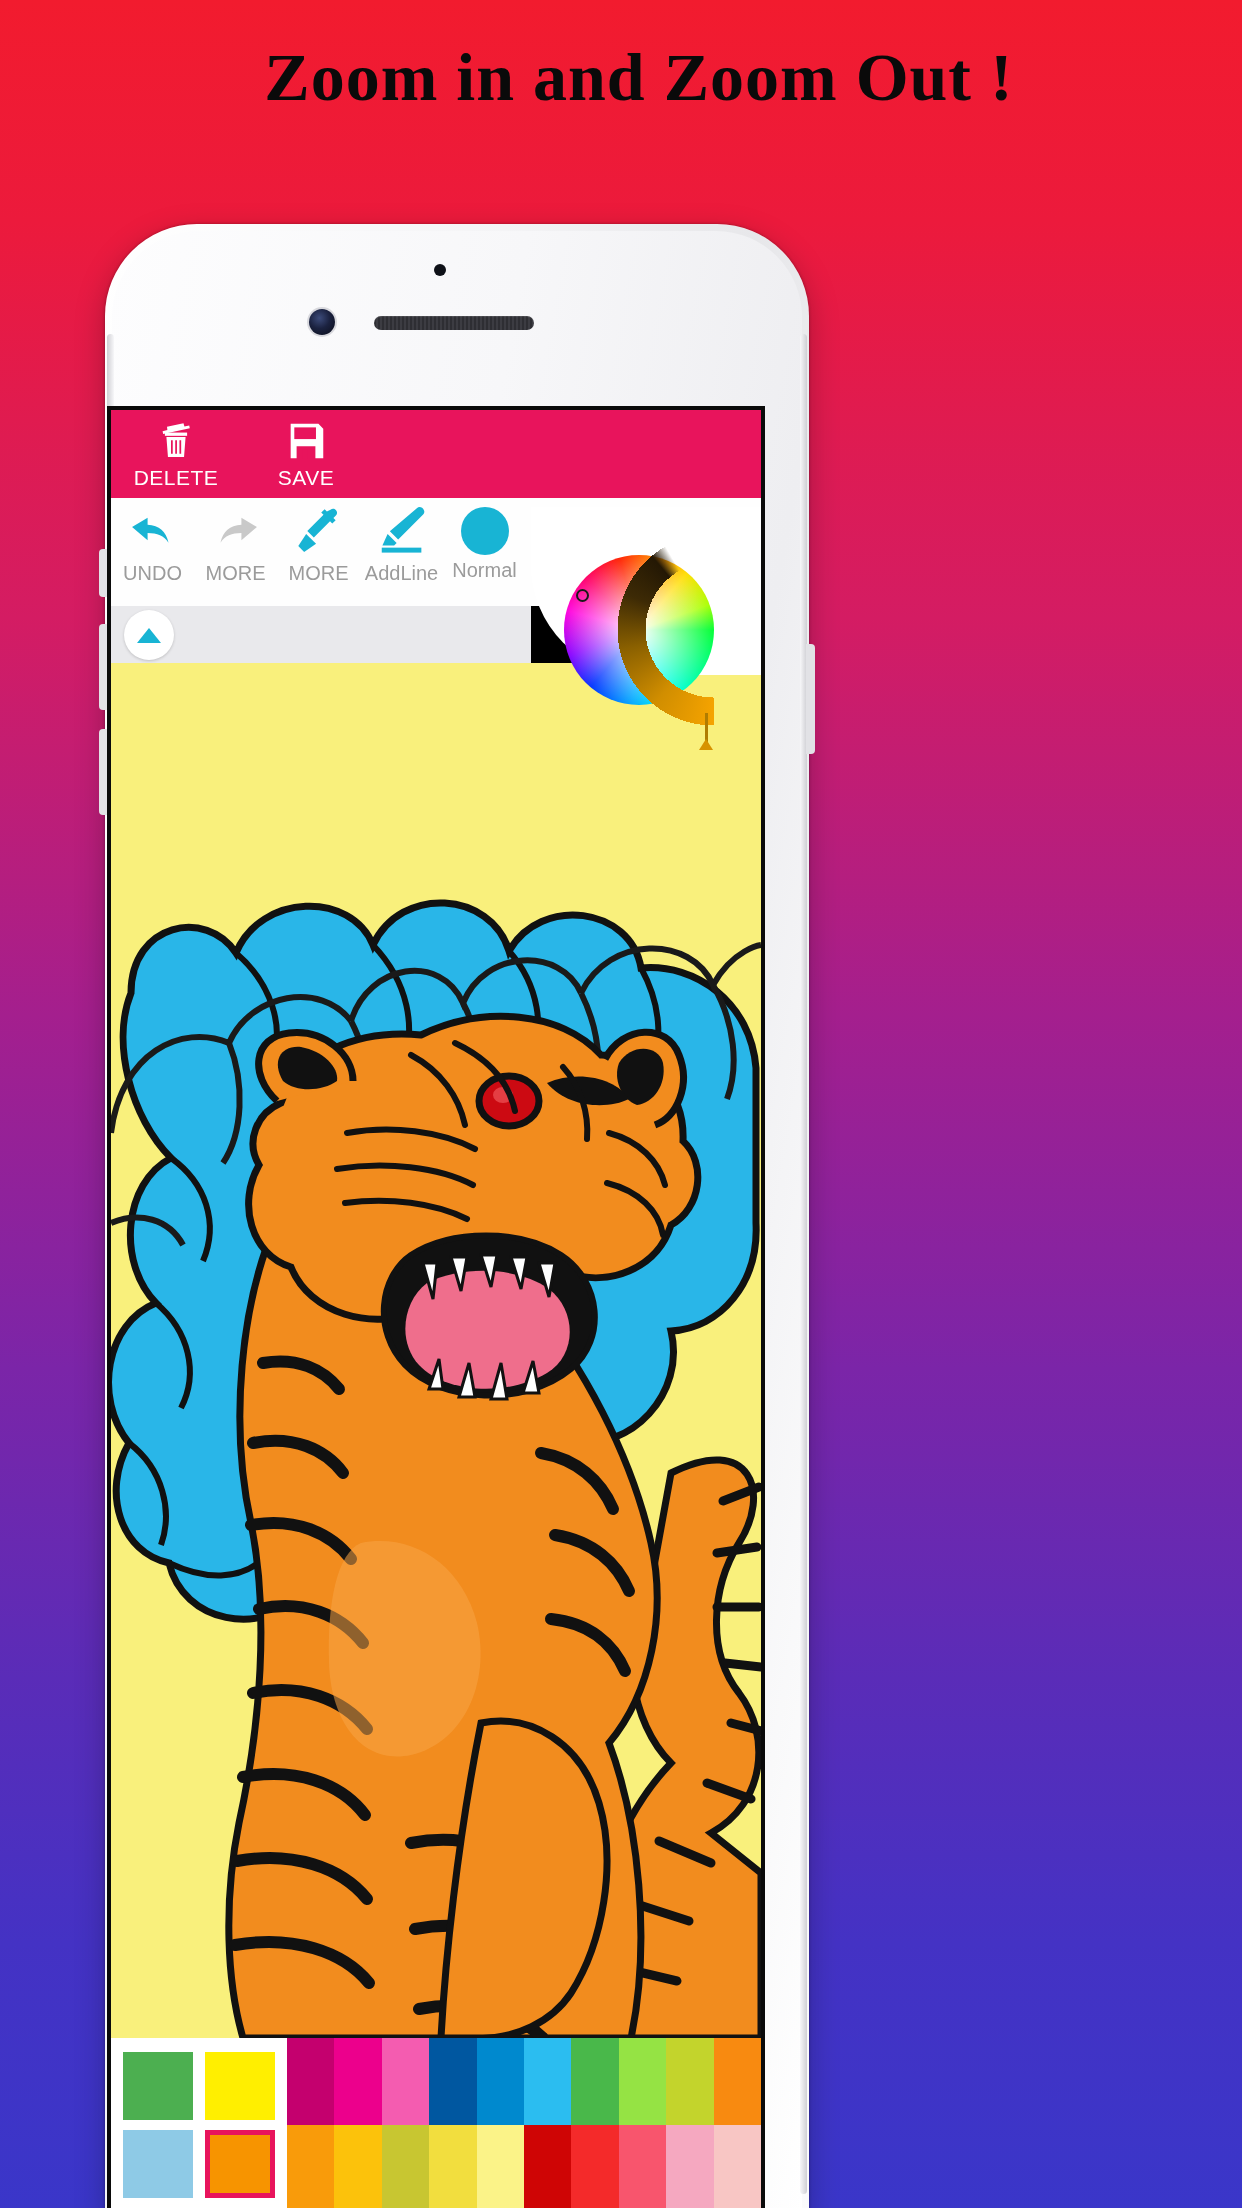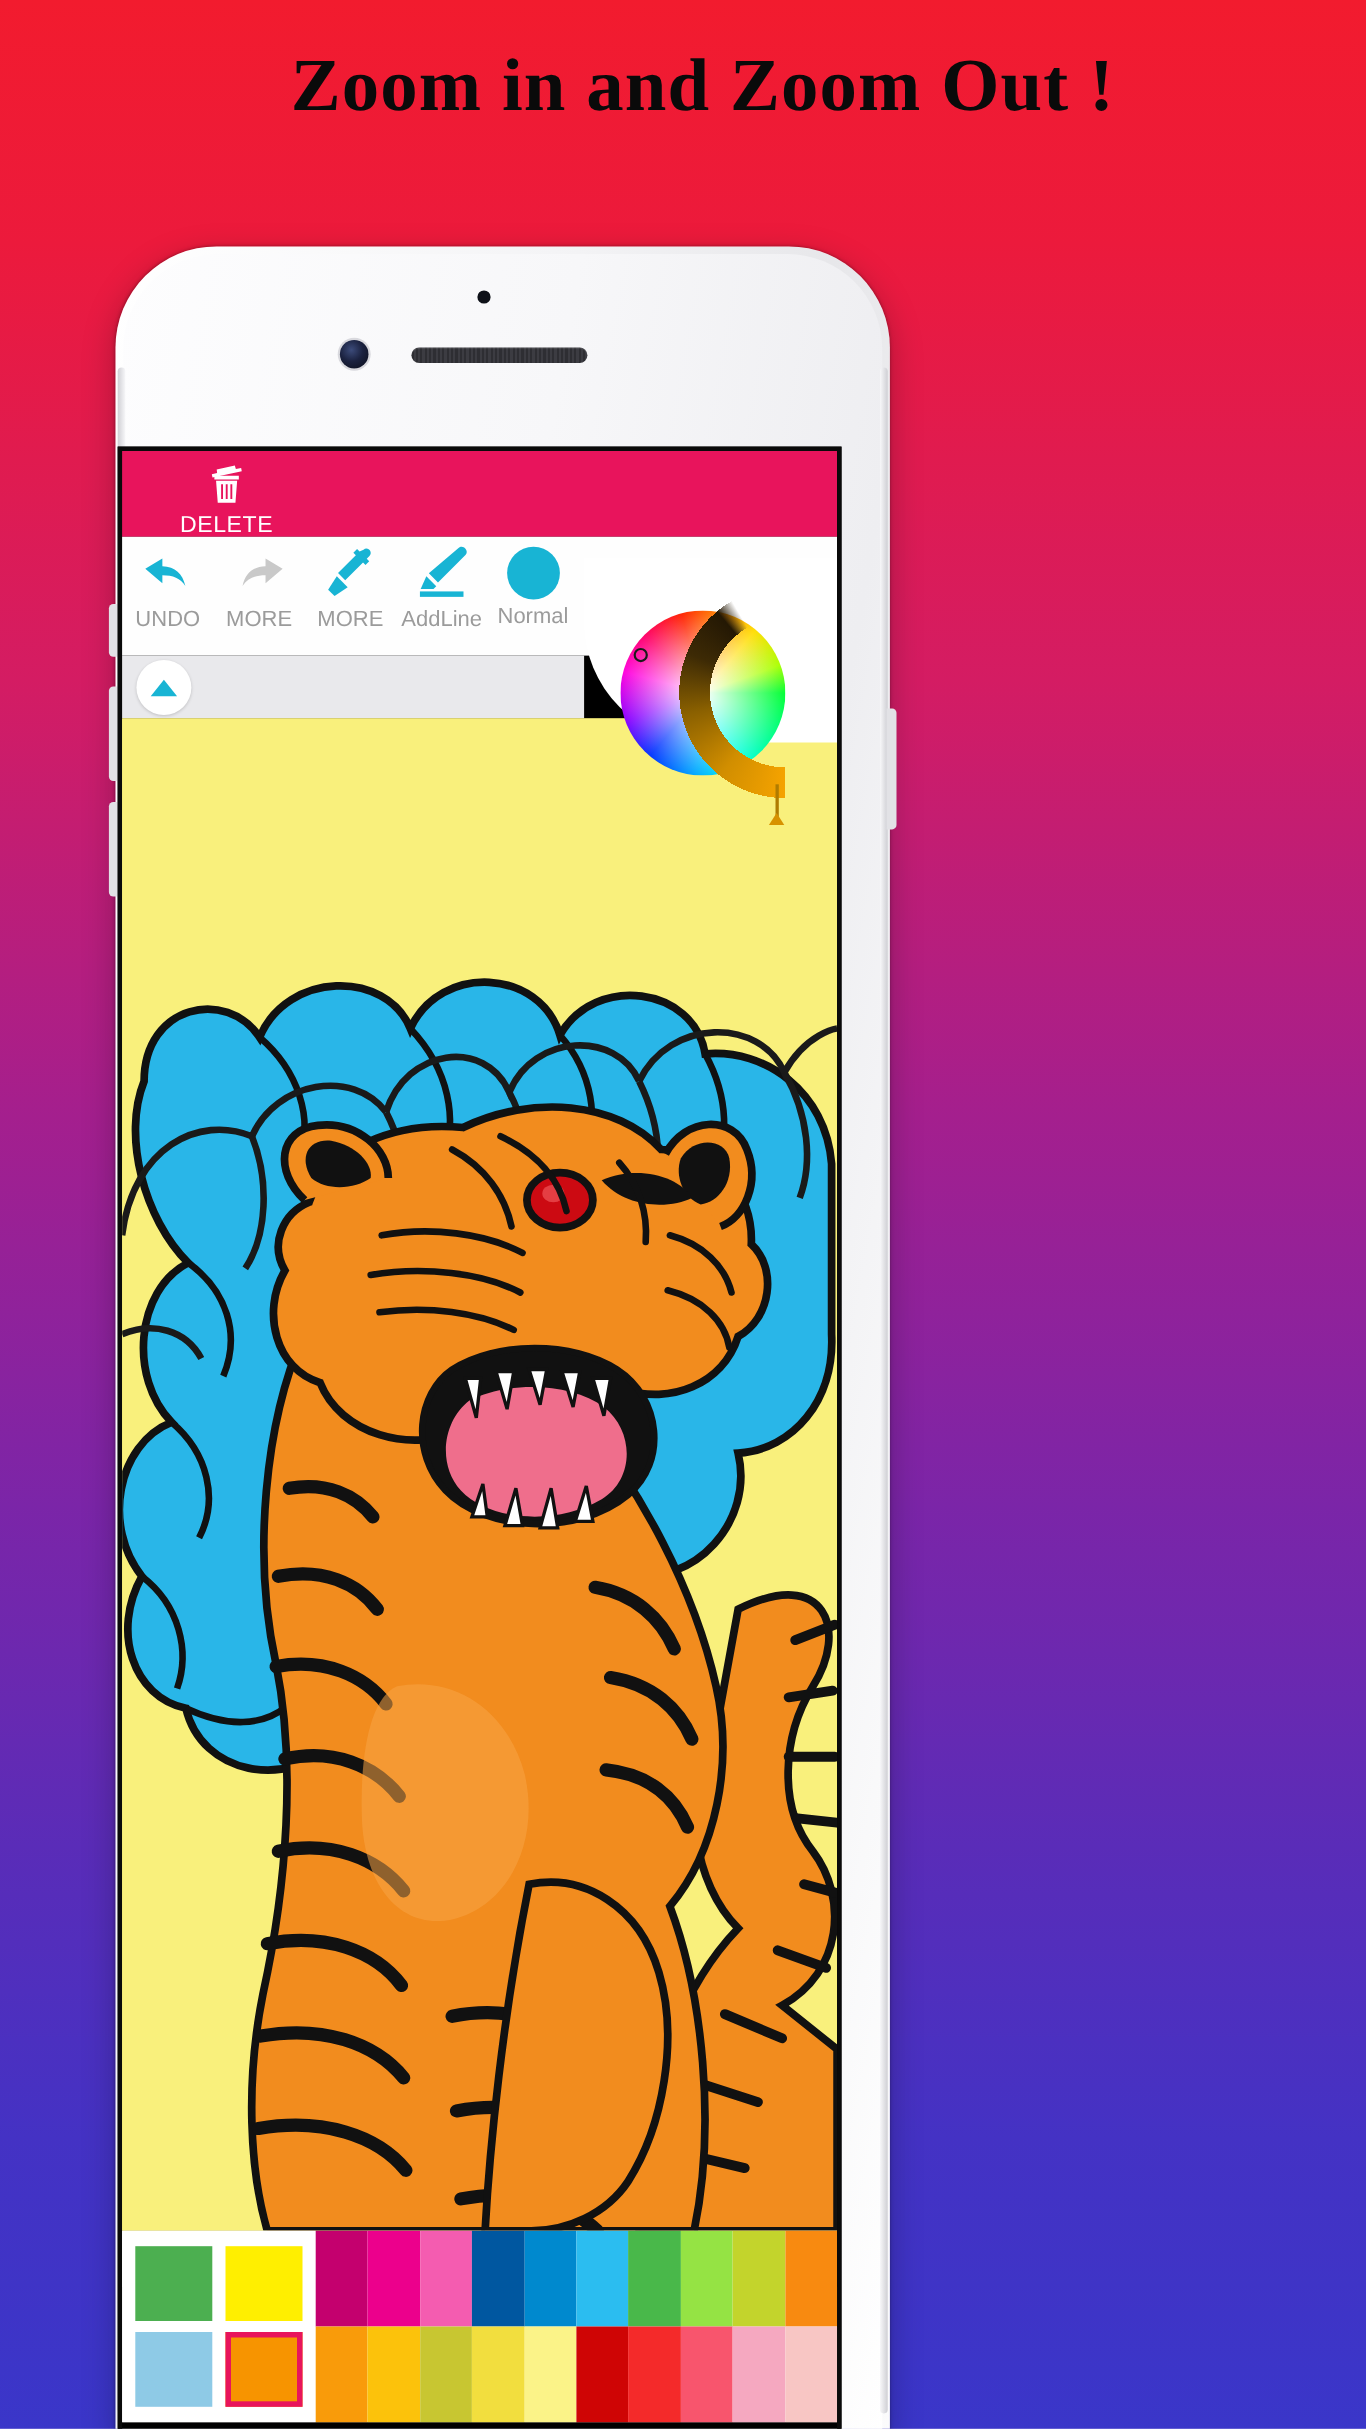--- a/index.html
+++ b/index.html
@@ -75,25 +75,24 @@
     left: 2px; top: 182px;
     width: 658px; height: 1808px;
     background: #000;
     border: 4px solid #0a0a0a;
     overflow: hidden;
   }
 
   
   .toolbar-top {
     position: relative;
-    height: 78px;
+    height: 88px;
     background: #e8145c;
     display: flex;
     align-items: flex-start;
-    padding-left: 30px;
   }
   .tt-item {
     width: 130px;
     height: 97px;
     display: flex; flex-direction: column;
     align-items: center; justify-content: flex-start;
     padding-top: 8px;
     color: #fff;
   }
   .tt-item.more { margin-left: auto; width: 150px; }
@@ -280,20 +279,30 @@
             <path fill="#ffffff" d="M7.3 4.6l8.6-1.9.5 1.7 2.5-.5.3 1.5-13.9 3-.3-1.5 2.5-.6z"></path>
             <path fill="#ffffff" d="M6.2 7.6h11.6v1.7H6.2z"></path>
             <path fill="#ffffff" d="M7 9.9h10l-.8 10.5H7.8zM9.4 11.6h.9v7h-.9zm2.2 0h.9v7h-.9zm2.2 0h.9v7h-.9z"></path>
             <path fill="#e8145c" d="M9.4 11.6h.9v7h-.9zm2.2 0h.9v7h-.9zm2.2 0h.9v7h-.9z"></path>
           </svg>
         </span>
         <span class="tt-label">DELETE</span>
       </div>
 
 
+      <div class="tt-item">
+        <span class="ico">
+          <svg viewBox="0 0 24 24" width="46" height="46">
+            <path fill="#fff" d="M4 3h14.5L21 5.6V21h-4.1v-6.2H7.1V21H4z"></path>
+            <rect x="5.9" y="4.9" width="11.3" height="6.1" fill="#e8145c"></rect>
+            <rect x="10.3" y="16.4" width="2.6" height="4.6" fill="#e8145c"></rect>
+          </svg>
+        </span>
+        <span class="tt-label">SAVE</span>
+      </div>
 
     </div>
 
     <div class="toolbar-tools">
 
       <div class="tool">
         <span class="ico">
           <svg viewBox="0 0 24 24" width="54" height="54">
             <path fill="#18b4d4" d="M9.6 6.1v3.1c5.2.2 8.2 3 9.3 8-2-3.1-5-4.3-9.3-4.3v3.2L2.7 10.2z"></path>
           </svg>

